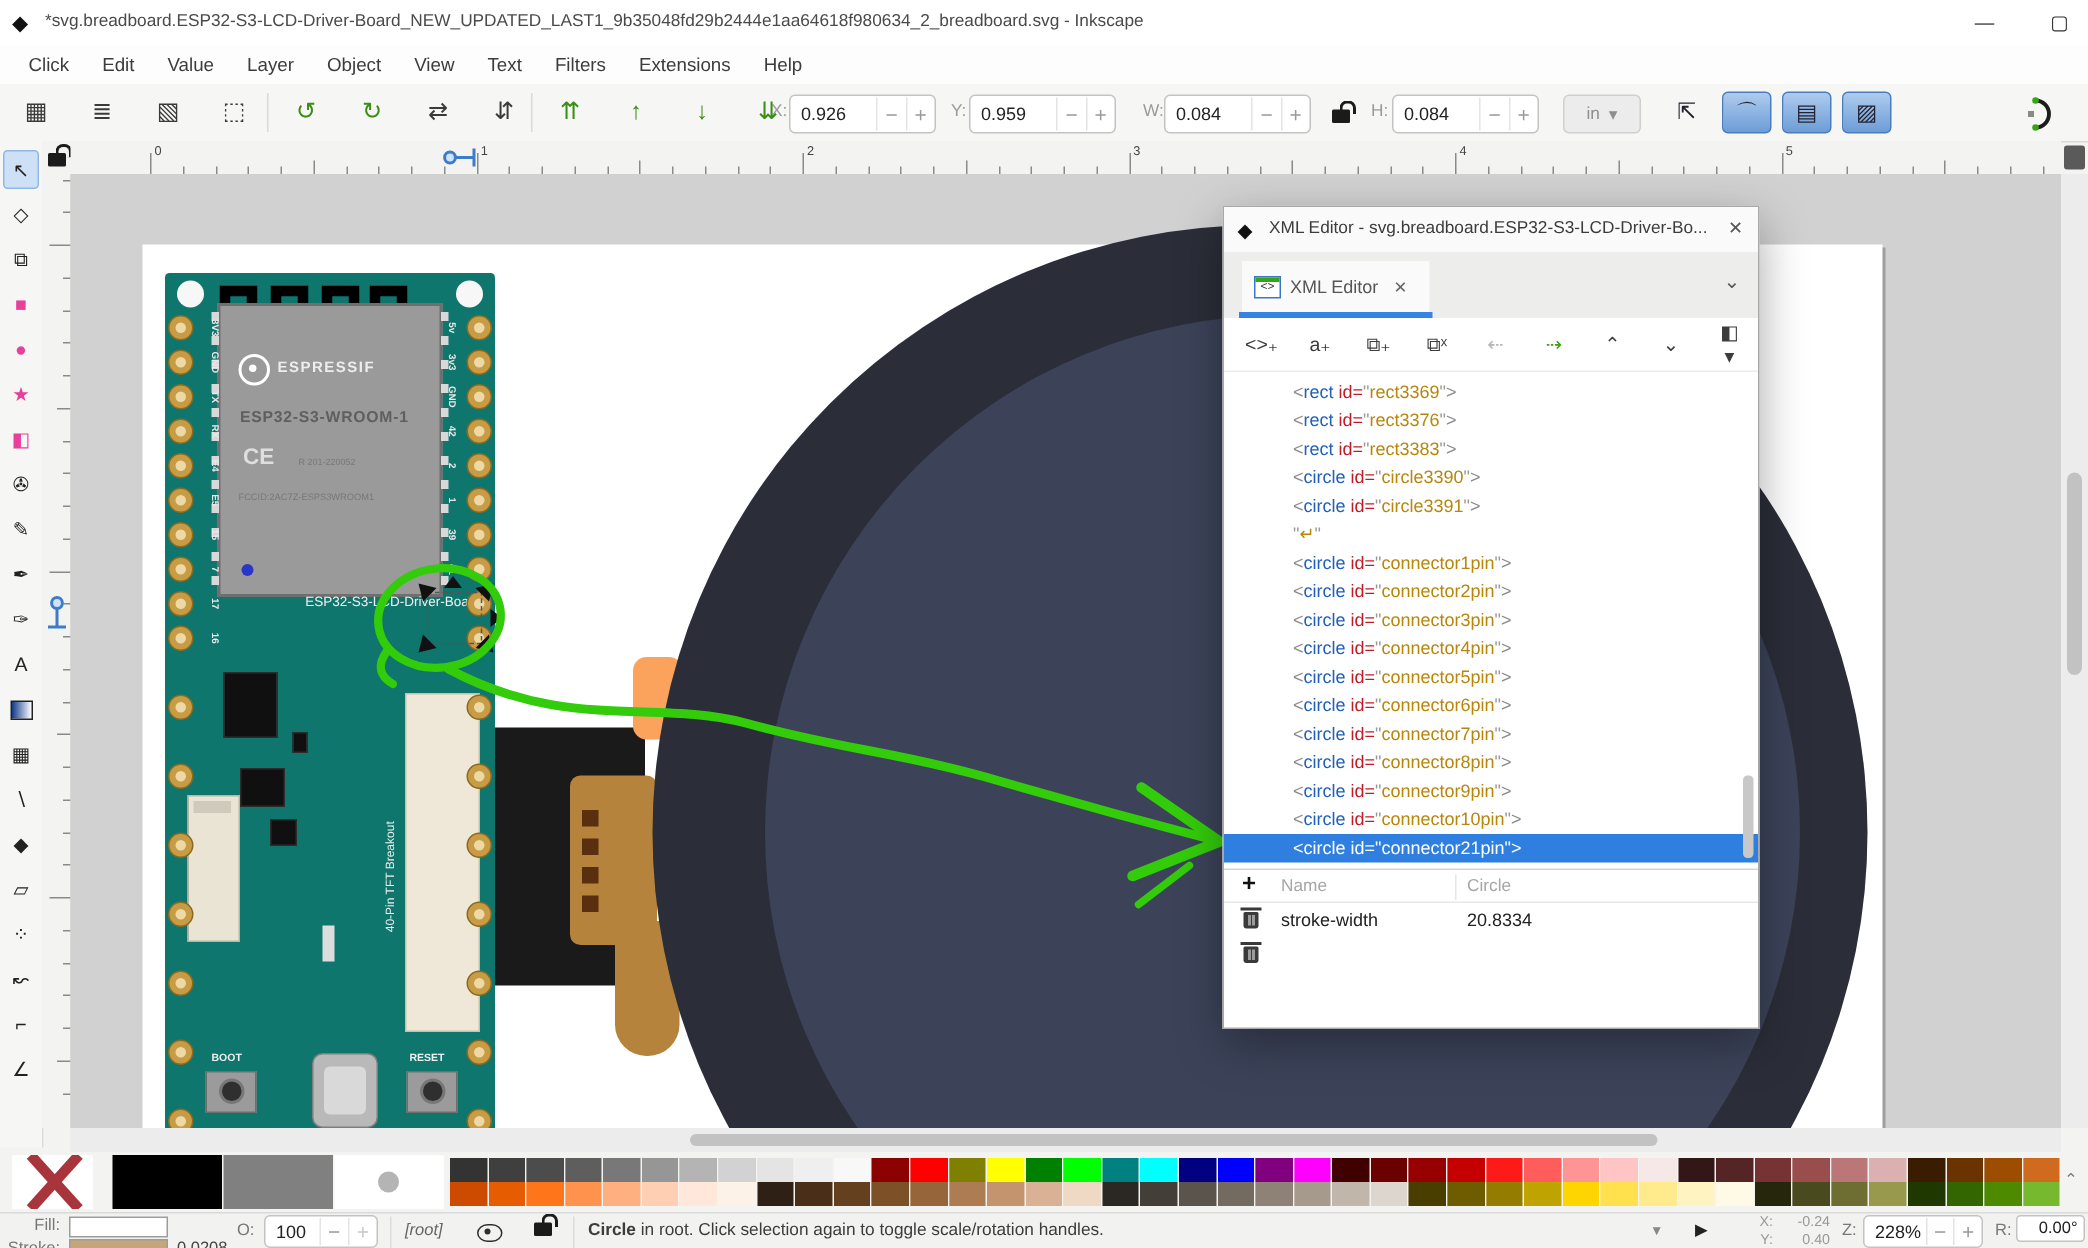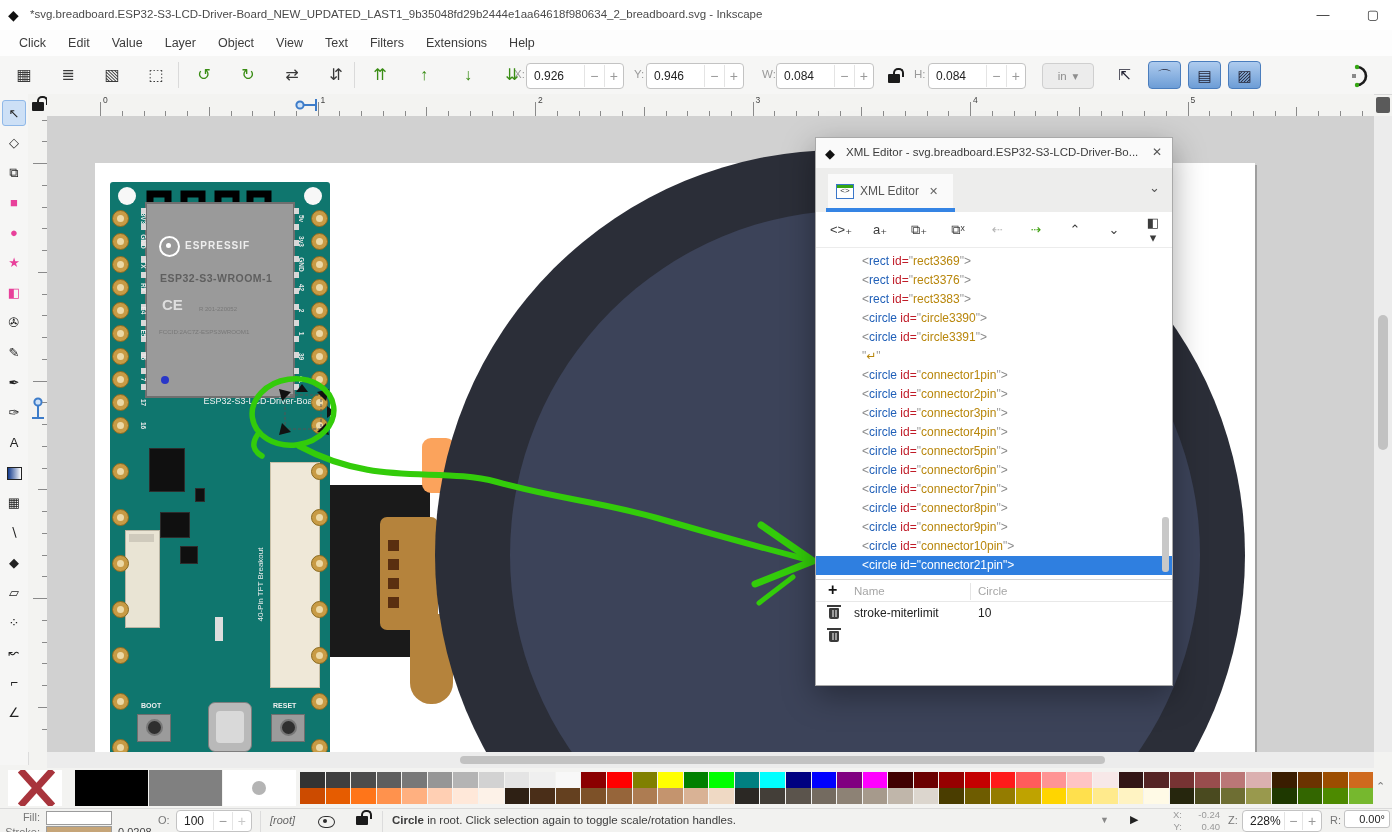--- a/index.html
+++ b/index.html
@@ -145,21 +145,21 @@
   <div class="abs tc-sep" style="left:178px;"></div>
   <div class="abs tc-sep" style="left:354px;"></div>
   <div class="abs tc-label" style="left:514px;">X:</div>
   <div class="abs spin" style="left:526px;width:96px;">
     <span class="v">0.926</span>
     <span class="b">−</span>
     <span class="b">+</span>
   </div>
   <div class="abs tc-label" style="left:634px;">Y:</div>
   <div class="abs spin" style="left:646px;width:96px;">
-    <span class="v">0.946</span>
+    <span class="v">0.959</span>
     <span class="b">−</span>
     <span class="b">+</span>
   </div>
   <div class="abs tc-label" style="left:762px;">W:</div>
   <div class="abs spin" style="left:776px;width:96px;">
     <span class="v">0.084</span>
     <span class="b">−</span>
     <span class="b">+</span>
   </div>
   <div class="abs" style="left:888px;top:13px;"><span class="lockicon" style="display:inline-block;"></span></div>
@@ -734,20 +734,20 @@
     </div>
   <div id="attrhead" class="abs">
     <div class="abs plus">+</div>
     <div class="abs h1">Name</div>
     <div class="abs h2">Circle</div>
     <div class="vline"></div>
   </div>
   <div id="attrrows" class="abs">
       <div class="arow">
         <span class="trash"></span>
-        <span class="an">stroke-miterlimit</span>
-        <span class="av">10</span>
+        <span class="an">stroke-width</span>
+        <span class="av">20.8334</span>
       </div>
       <div class="arow">
         <span class="trash"></span>
       </div>
     </div>
 </div>
 
 </body></html>

